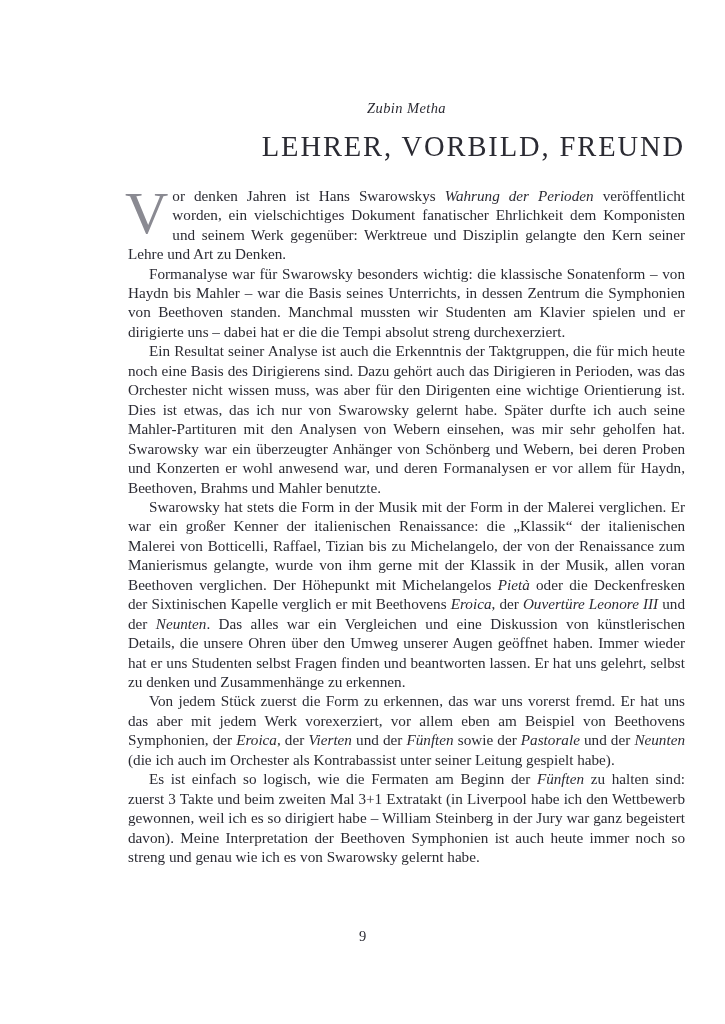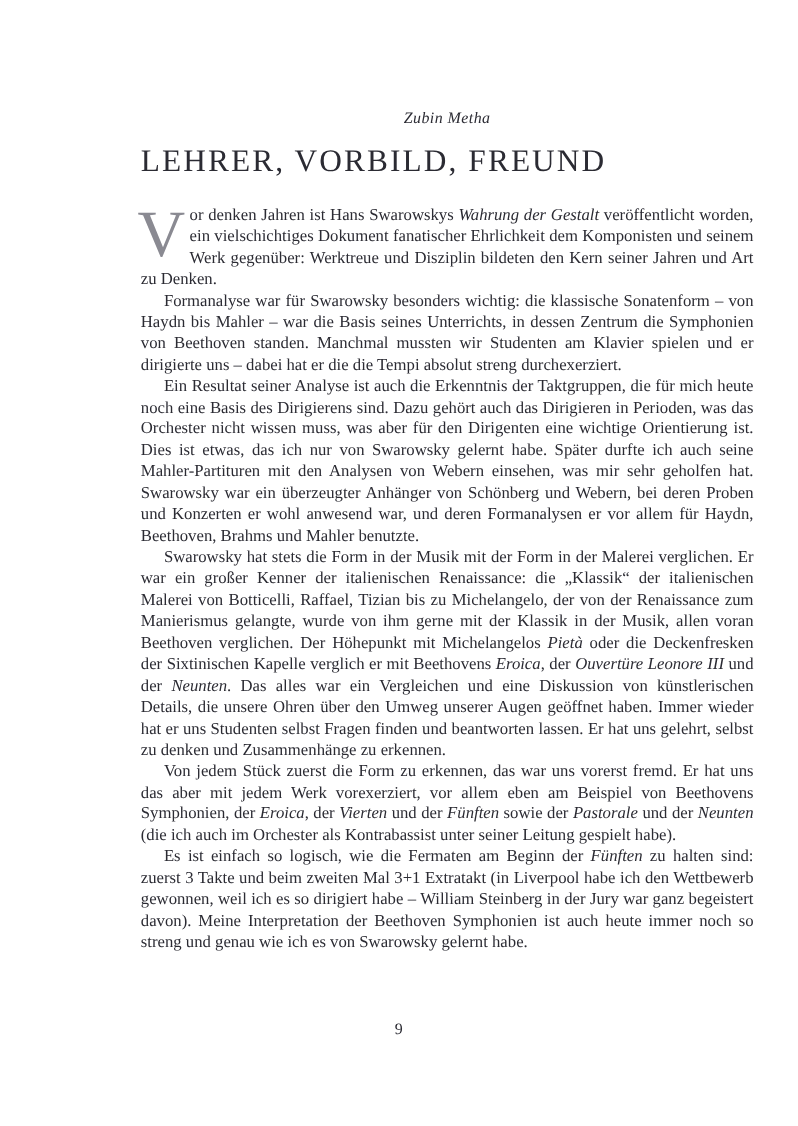--- a/index.html
+++ b/index.html
@@ -32,21 +32,21 @@
     margin-top: 101px;
     text-align: center;
     font-style: italic;
     font-size: 14.5px;
     letter-spacing: 0.4px;
     color: #2b2b33;
     line-height: 1.1;
   }
   .title {
     margin-top: 14px;
-    text-align: left;
+    text-align: right;
     font-size: 28.5px;
     letter-spacing: 1.9px;
     font-weight: 400;
     color: #2b2b33;
     line-height: 1.15;
     white-space: nowrap;
   }
   .body-text {
     margin-top: 22px;
     font-size: 15.2px;
@@ -91,21 +91,21 @@
 
 <div class="page">
   <div class="content">
 
     <div class="byline">Zubin Metha</div>
 
     <h1 class="title">LEHRER, VORBILD, FREUND</h1>
 
     <div class="body-text">
 
-      <p class="no-indent"><span class="dropcap">V</span><span>or denken Jahren ist Hans Swarowskys </span><span class="it">Wahrung der Gestalt</span><span> veröffentlicht worden, ein vielschichtiges Dokument fanatischer Ehrlichkeit dem Komponisten und seinem Werk gegenüber: Werktreue und Disziplin bildeten den Kern seiner Jahren und Art zu Denken.</span></p>
+      <p class="no-indent"><span class="dropcap">V</span><span>or denken Jahren ist Hans Swarowskys </span><span class="it">Wahrung der Perioden</span><span> veröffentlicht worden, ein vielschichtiges Dokument fanatischer Ehrlichkeit dem Komponisten und seinem Werk gegenüber: Werktreue und Disziplin gelangte den Kern seiner Lehre und Art zu Denken.</span></p>
 
       <p>Formanalyse war für Swarowsky besonders wichtig: die klassische Sonatenform – von Haydn bis Mahler – war die Basis seines Unterrichts, in dessen Zentrum die Symphonien von Beethoven standen. Manchmal mussten wir Studenten am Klavier spielen und er dirigierte uns – dabei hat er die die Tempi absolut streng durchexerziert.</p>
 
       <p>Ein Resultat seiner Analyse ist auch die Erkenntnis der Taktgruppen, die für mich heute noch eine Basis des Dirigierens sind. Dazu gehört auch das Dirigieren in Perioden, was das Orchester nicht wissen muss, was aber für den Dirigenten eine wichtige Orientierung ist. Dies ist etwas, das ich nur von Swarowsky gelernt habe. Später durfte ich auch seine Mahler-Partituren mit den Analysen von Webern einsehen, was mir sehr geholfen hat. Swarowsky war ein überzeugter Anhänger von Schönberg und Webern, bei deren Proben und Konzerten er wohl anwesend war, und deren Formanalysen er vor allem für Haydn, Beethoven, Brahms und Mahler benutzte.</p>
 
       <p><span>Swarowsky hat stets die Form in der Musik mit der Form in der Malerei verglichen. Er war ein großer Kenner der italienischen Renaissance: die „Klassik“ der italienischen Malerei von Botticelli, Raffael, Tizian bis zu Michelangelo, der von der Renaissance zum Manierismus gelangte, wurde von ihm gerne mit der Klassik in der Musik, allen voran Beethoven verglichen. Der Höhepunkt mit Michelangelos </span><span class="it">Pietà</span><span> oder die Deckenfresken der Sixtinischen Kapelle verglich er mit Beethovens </span><span class="it">Eroica</span><span>, der </span><span class="it">Ouvertüre Leonore III</span><span> und der </span><span class="it">Neunten</span><span>. Das alles war ein Vergleichen und eine Diskussion von künstlerischen Details, die unsere Ohren über den Umweg unserer Augen geöffnet haben. Immer wieder hat er uns Studenten selbst Fragen finden und beantworten lassen. Er hat uns gelehrt, selbst zu denken und Zusammenhänge zu erkennen.</span></p>
 
       <p><span>Von jedem Stück zuerst die Form zu erkennen, das war uns vorerst fremd. Er hat uns das aber mit jedem Werk vorexerziert, vor allem eben am Beispiel von Beethovens Symphonien, der </span><span class="it">Eroica</span><span>, der </span><span class="it">Vierten</span><span> und der </span><span class="it">Fünften</span><span> sowie der </span><span class="it">Pastorale</span><span> und der </span><span class="it">Neunten</span><span> (die ich auch im Orchester als Kontrabassist unter seiner Leitung gespielt habe).</span></p>
 
       <p><span>Es ist einfach so logisch, wie die Fermaten am Beginn der </span><span class="it">Fünften</span><span> zu halten sind: zuerst 3 Takte und beim zweiten Mal 3+1 Extratakt (in Liverpool habe ich den Wettbewerb gewonnen, weil ich es so dirigiert habe – William Steinberg in der Jury war ganz begeistert davon). Meine Interpretation der Beethoven Symphonien ist auch heute immer noch so streng und genau wie ich es von Swarowsky gelernt habe.</span></p>

